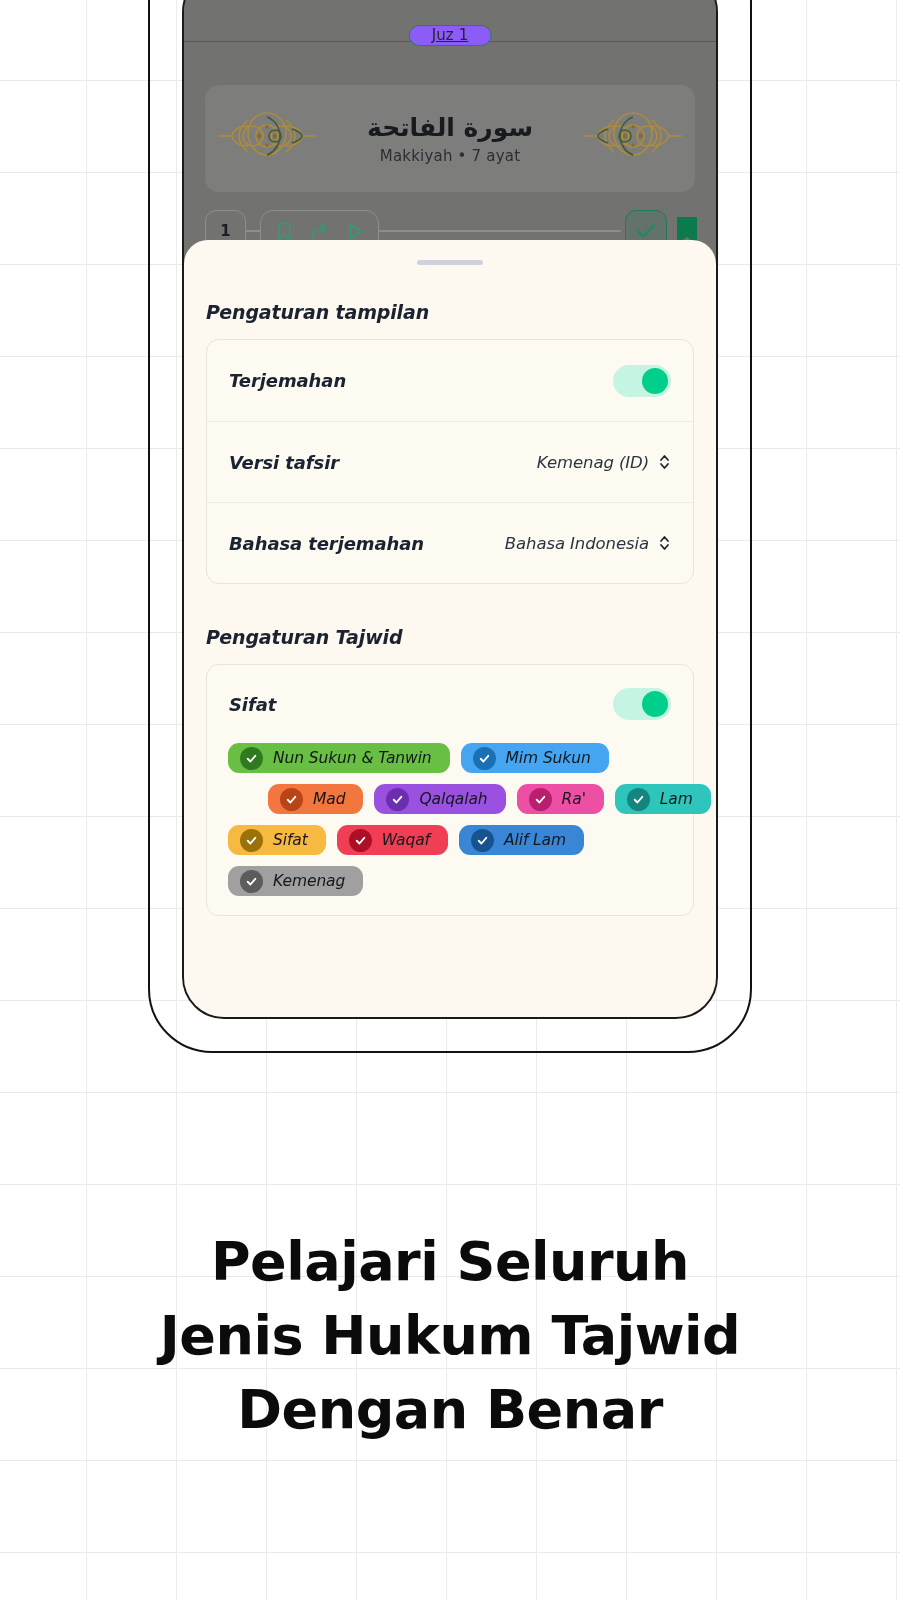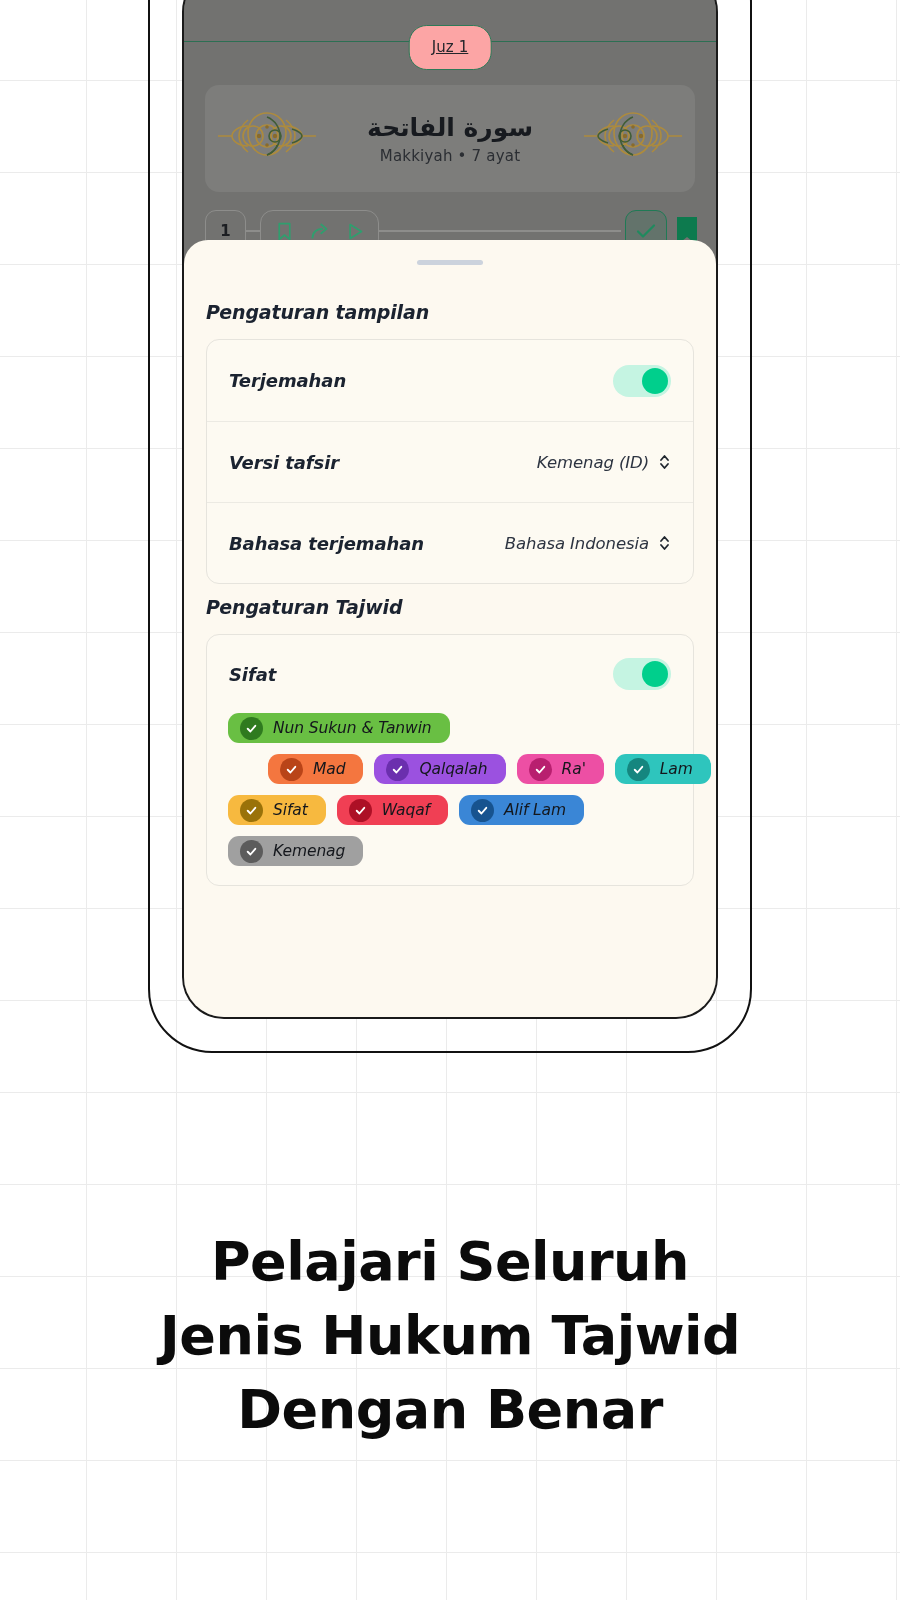--- a/index.html
+++ b/index.html
@@ -67,24 +67,24 @@
     right: 0;
     height: 1px;
     background: #2c6f53;
   }
 
   #juz-chip {
     position: absolute;
     top: 53px;
     left: 50%;
     transform: translateX(-50%);
-    padding: 14px 22px;
+    padding: 2px 22px;
     border: 1.4px solid #2e7a58;
     border-radius: 18px;
-    background: #fca5a5;
+    background: #8b5cf6;
     color: #24262b;
     font-size: 15px;
     line-height: 1;
     letter-spacing: .1px;
     text-decoration: underline;
   }
 
   #surah-card {
     position: absolute;
     left: 21px;
@@ -178,21 +178,21 @@
     margin: 20px auto 0;
   }
 
   .section-title {
     font-size: 19px;
     font-weight: 700;
     color: #1b2330;
     letter-spacing: -.15px;
   }
   #title-display { margin-top: 36px; }
-  #title-tajwid  { margin-top: 12px; }
+  #title-tajwid  { margin-top: 42px; }
 
   .card {
     margin-top: 16px;
     border: 1px solid #e6e4dd;
     border-radius: 13px;
     background: #fdfaf2;
   }
 
   .row {
     height: 81px;
@@ -456,20 +456,28 @@
       <div id="chip-rows">
           <div class="chip-row">
             <div class="chip" style="background: rgb(105, 191, 67);">
               <span class="tick" style="background: rgb(47, 122, 31);">
                 <svg viewBox="0 0 24 24" fill="none" stroke="#ffffff" stroke-width="3.4" stroke-linecap="round" stroke-linejoin="round">
                   <path d="M5 12.5l5 5L19 7"></path>
                 </svg>
               </span>
               <span>Nun Sukun &amp; Tanwin</span>
             </div>
+            <div class="chip" style="background: rgb(70, 165, 240);">
+              <span class="tick" style="background: rgb(26, 111, 181);">
+                <svg viewBox="0 0 24 24" fill="none" stroke="#ffffff" stroke-width="3.4" stroke-linecap="round" stroke-linejoin="round">
+                  <path d="M5 12.5l5 5L19 7"></path>
+                </svg>
+              </span>
+              <span>Mim Sukun</span>
+            </div>
           </div>
           <div class="chip-row">
             <div class="chip" style="background: rgb(244, 118, 63); margin-left: 40px;">
               <span class="tick" style="background: rgb(185, 68, 24);">
                 <svg viewBox="0 0 24 24" fill="none" stroke="#ffffff" stroke-width="3.4" stroke-linecap="round" stroke-linejoin="round">
                   <path d="M5 12.5l5 5L19 7"></path>
                 </svg>
               </span>
               <span>Mad</span>
             </div>

